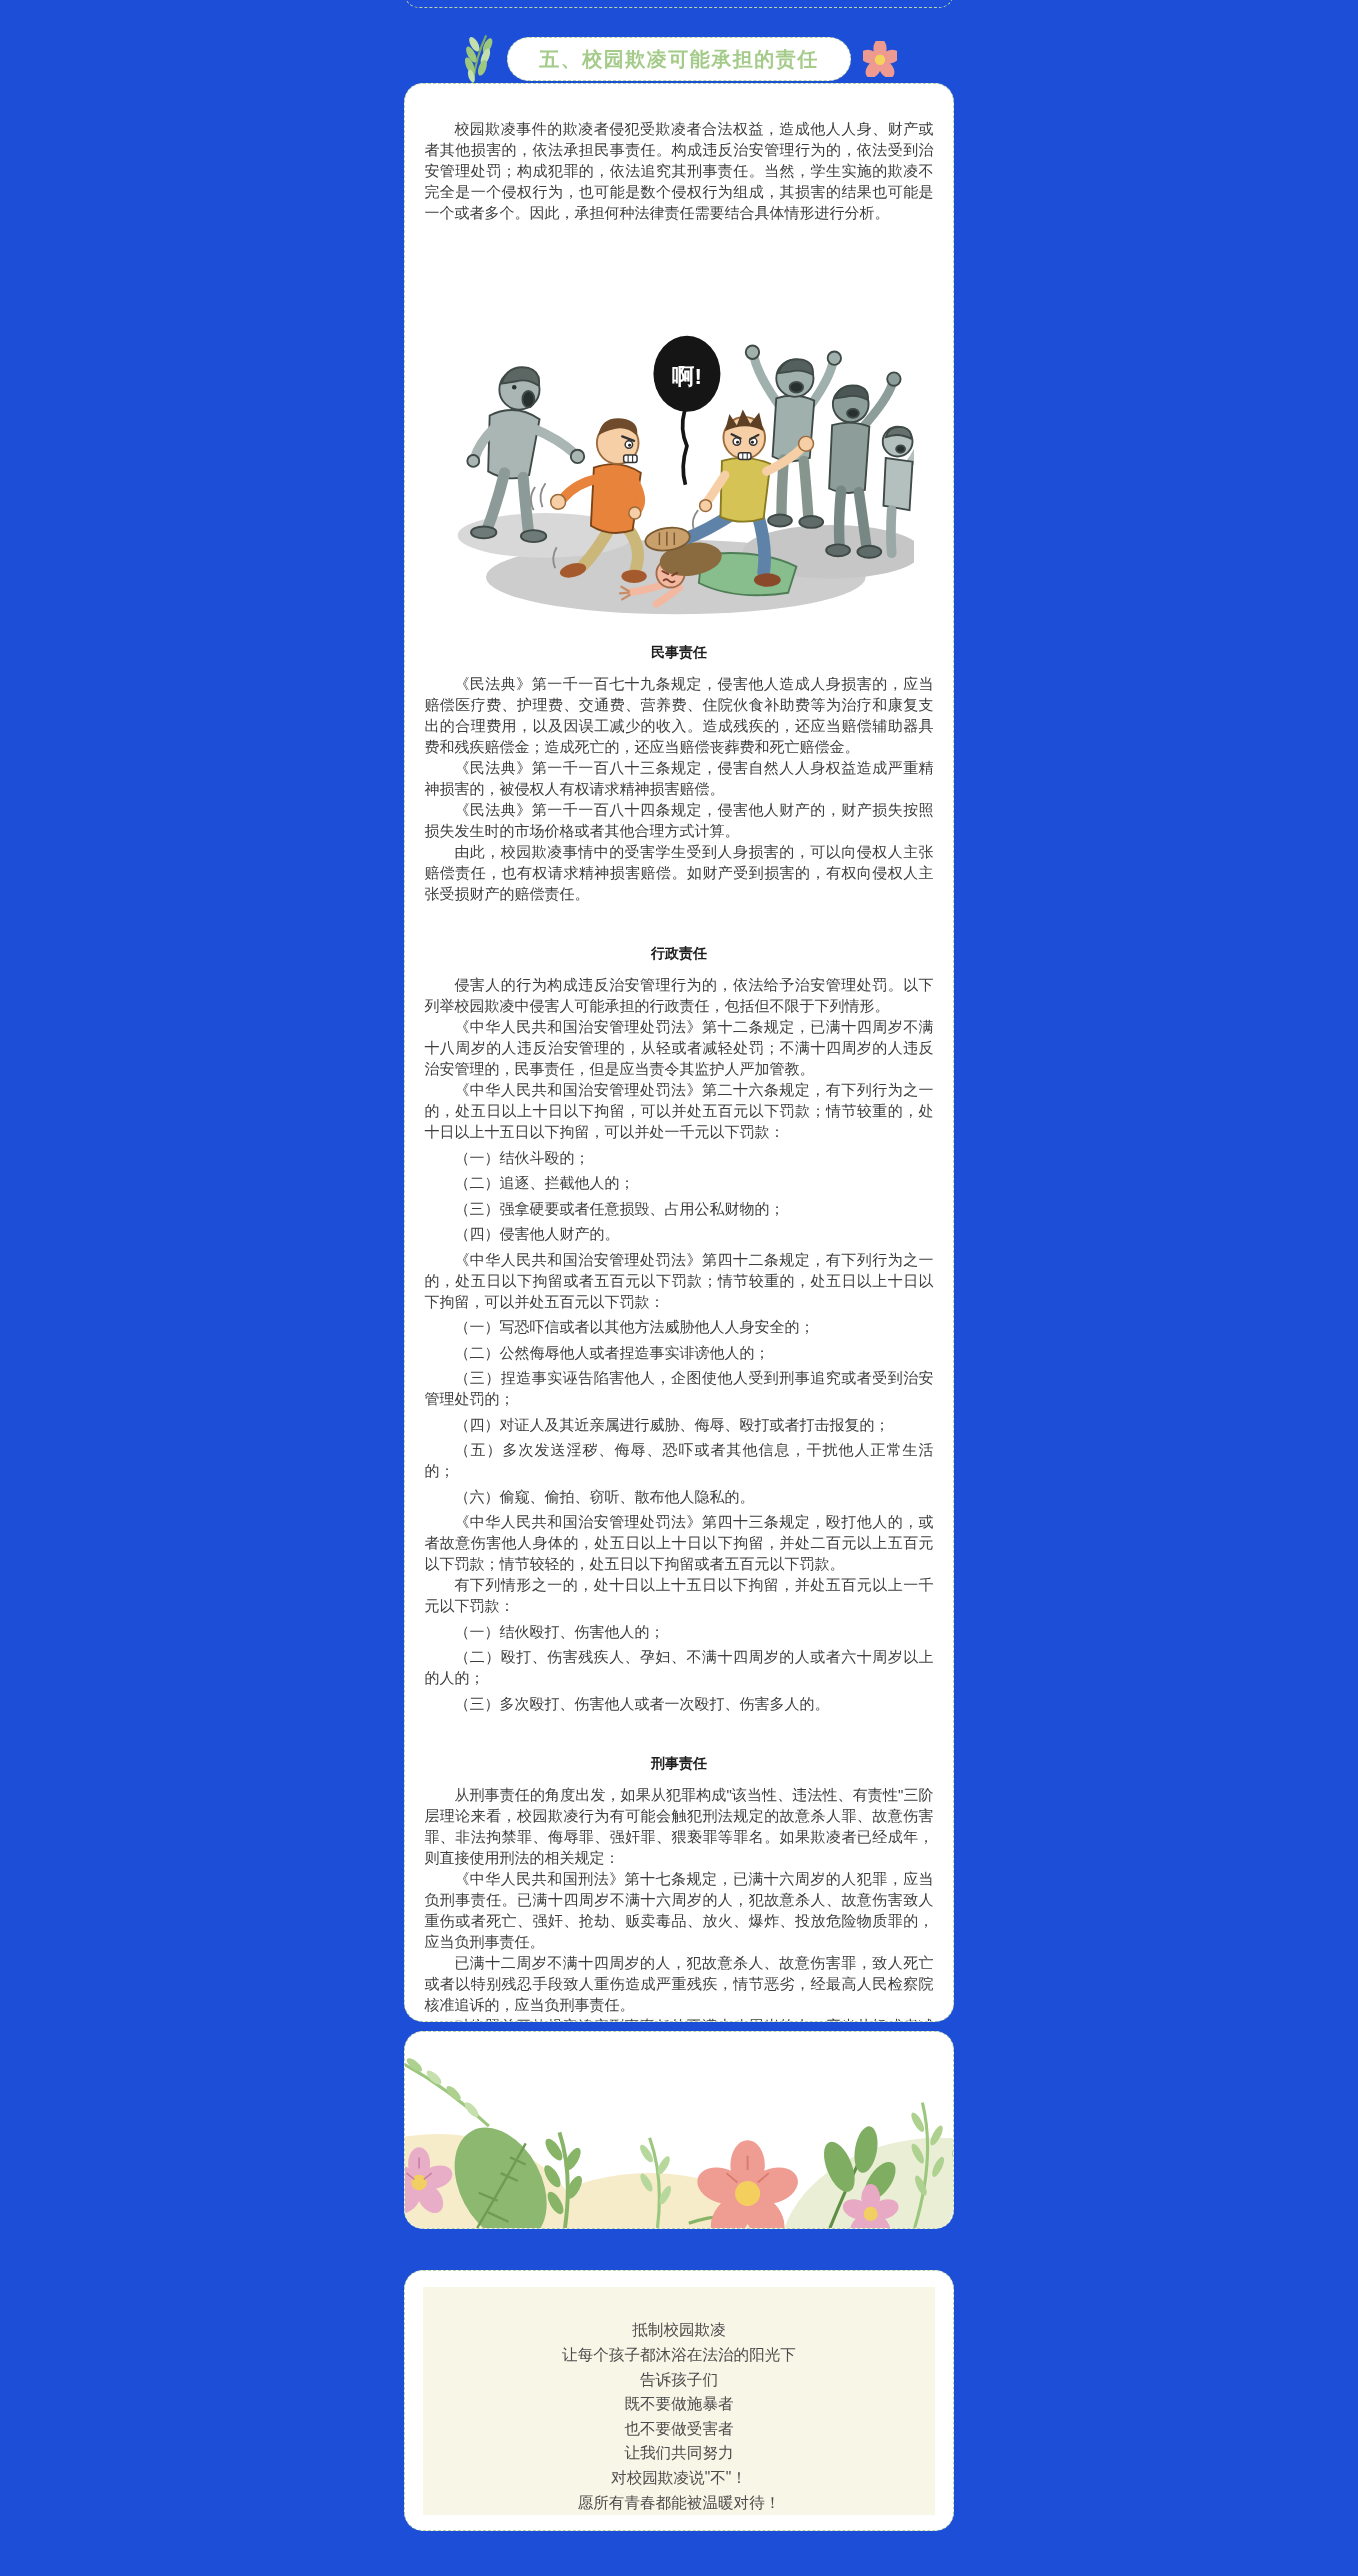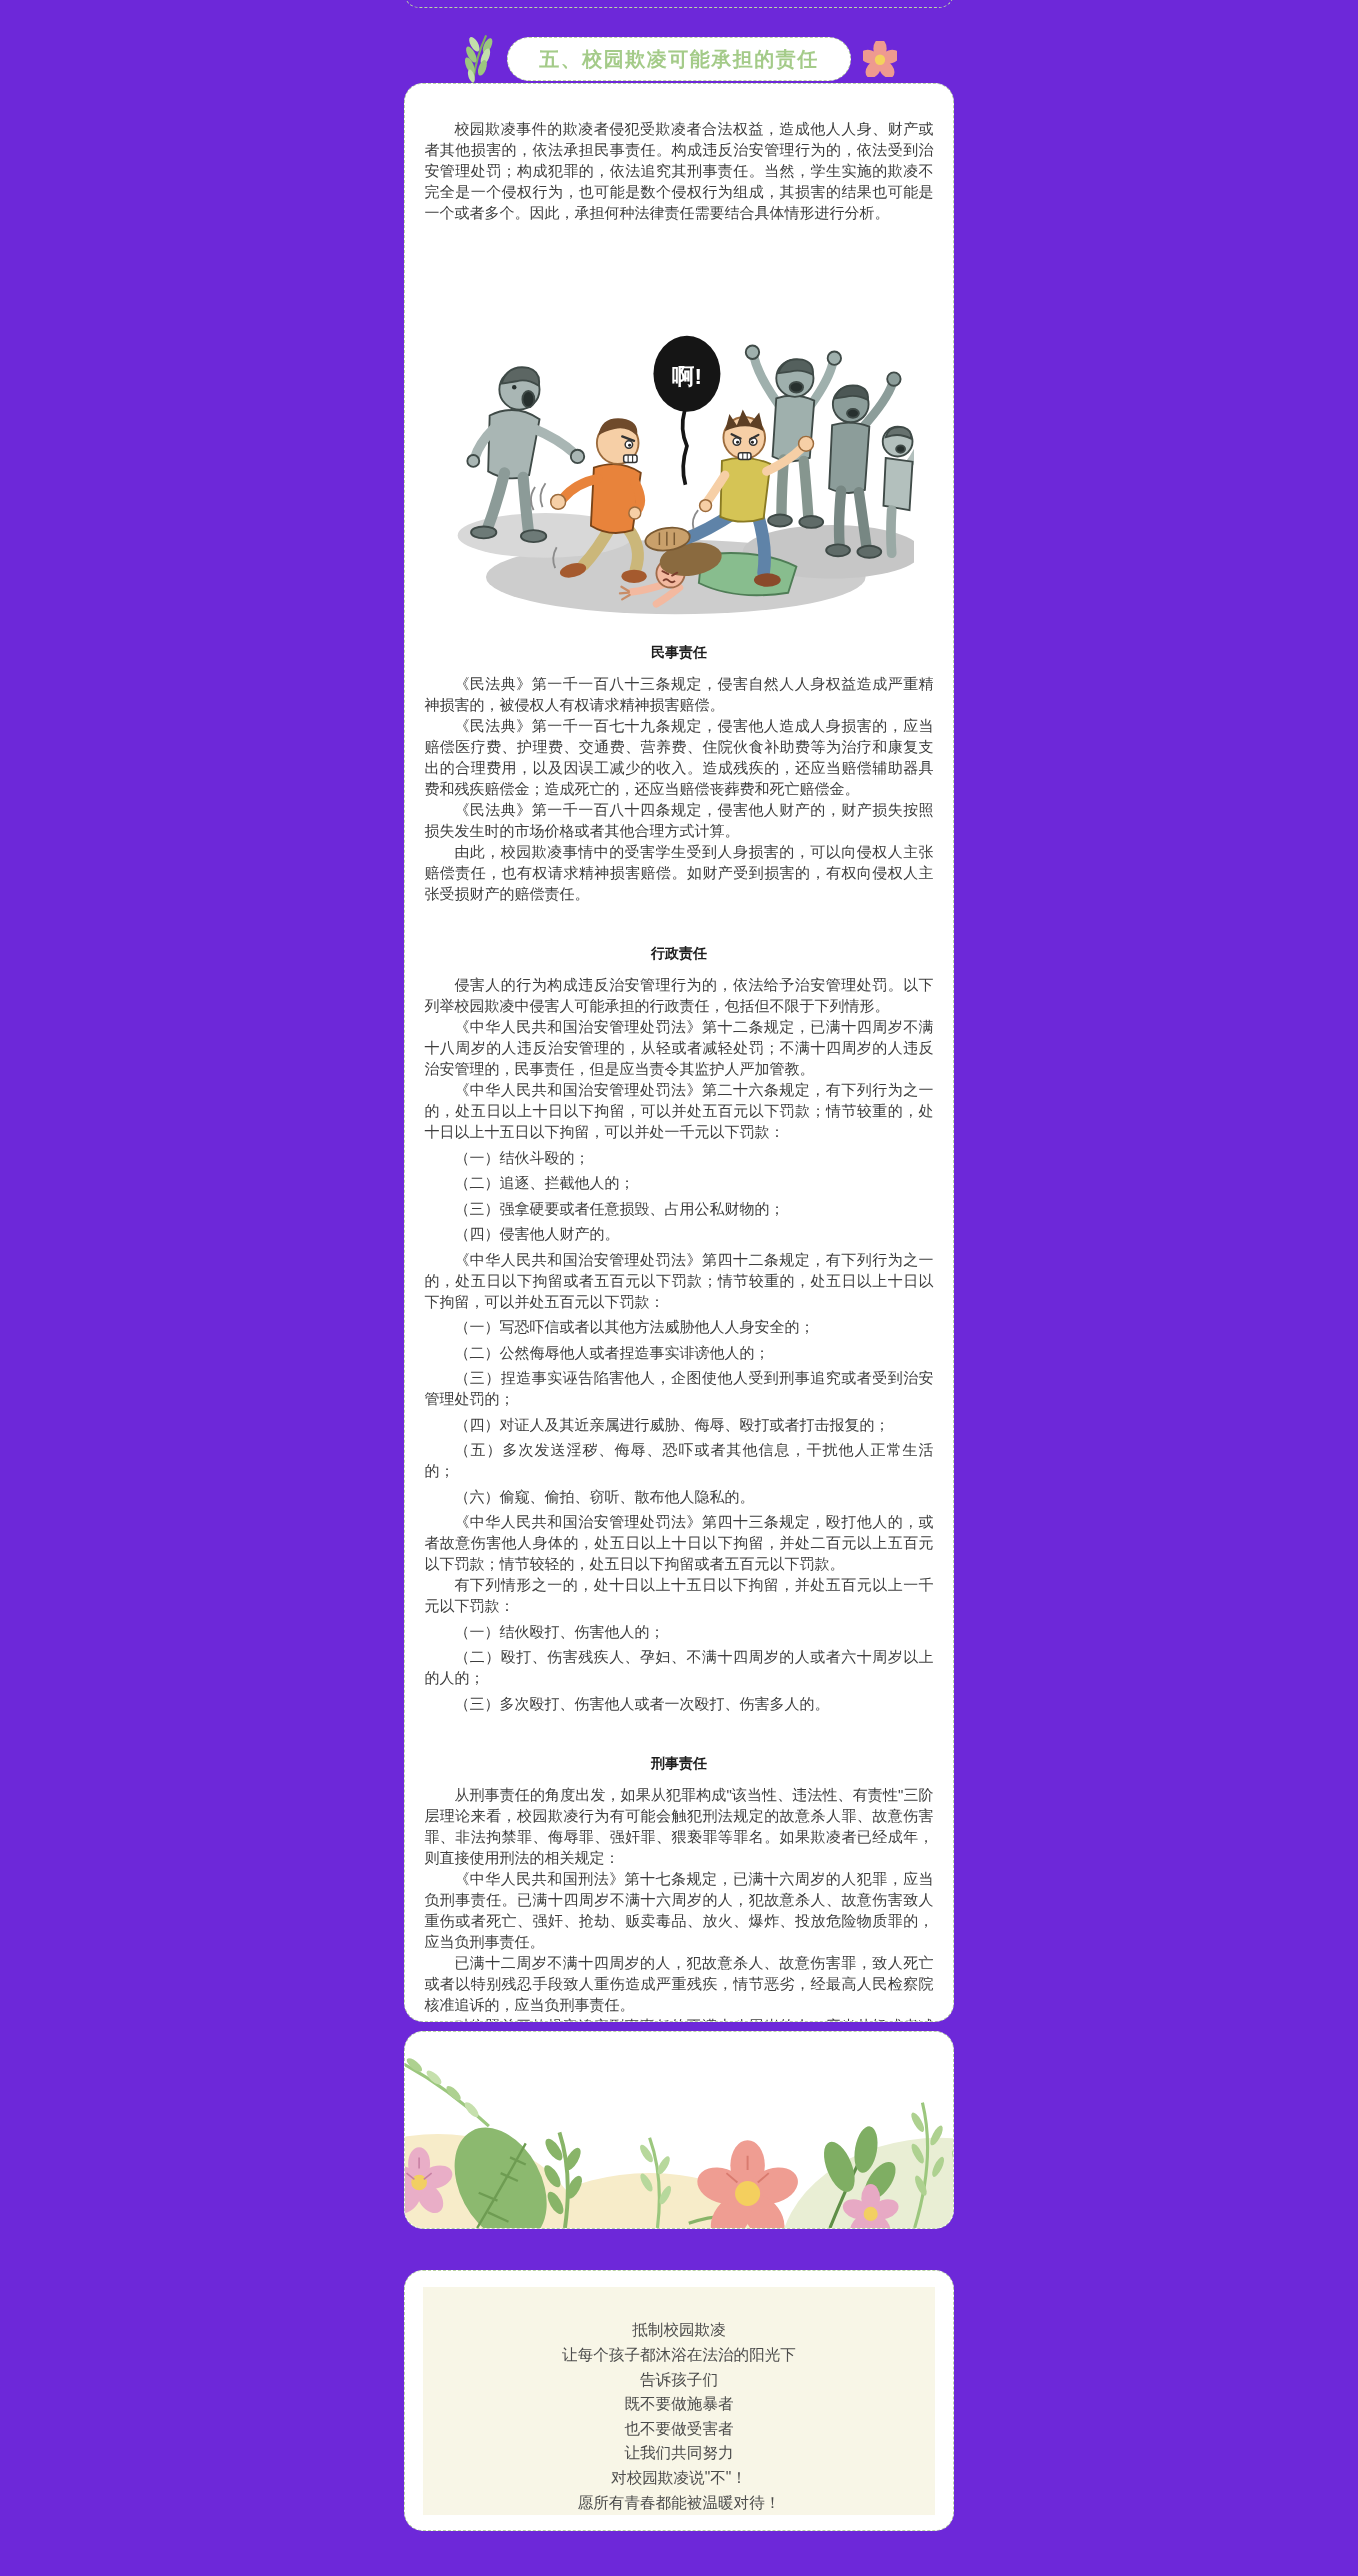--- a/index.html
+++ b/index.html
@@ -9,21 +9,21 @@
     --body-text:#3d3d3d;
     --heading-color:#1c1c1c;
     --message-text:#4c4c4c;
   }
   *{box-sizing:border-box;}
   html,body{margin:0;padding:0;}
   body{
     width:1358px;height:2576px;background:#ffffff;overflow:hidden;
     font-family:"Liberation Sans","DejaVu Sans",sans-serif;
   }
-  #page{position:relative;width:1358px;height:2576px;background:#6d28d9;}
+  #page{position:relative;width:1358px;height:2576px;background:#1d4ed8;}
 
   .boxed{
     position:absolute;left:50%;transform:translateX(-50%);
     width:550px;border:1.5px dashed var(--border-green);border-radius:19px;
     background:#fff;
   }
 
   
   .prev-box-edge{
     position:absolute;left:50%;transform:translateX(-50%);
@@ -226,22 +226,22 @@
         <g>
           <path d="M322,128 q-7,26 3,48 q-9,28 -2,52" stroke="#151515" stroke-width="5" fill="none"></path>
           <ellipse cx="325" cy="79" rx="45" ry="51" fill="#151515"></ellipse>
           <text x="325" y="92" text-anchor="middle" font-size="30" font-weight="bold" fill="#ffffff">啊!</text>
         </g>
       </svg>
     </div>
 
     <div id="sections-root">
         <div class="section-heading">民事责任</div>
+        <p class="para">《民法典》第一千一百七十九条规定，侵害他人造成人身损害的，应当赔偿医疗费、护理费、交通费、营养费、住院伙食补助费等为治疗和康复支出的合理费用，以及因误工减少的收入。造成残疾的，还应当赔偿辅助器具费和残疾赔偿金；造成死亡的，还应当赔偿丧葬费和死亡赔偿金。</p>
         <p class="para">《民法典》第一千一百八十三条规定，侵害自然人人身权益造成严重精神损害的，被侵权人有权请求精神损害赔偿。</p>
-        <p class="para">《民法典》第一千一百七十九条规定，侵害他人造成人身损害的，应当赔偿医疗费、护理费、交通费、营养费、住院伙食补助费等为治疗和康复支出的合理费用，以及因误工减少的收入。造成残疾的，还应当赔偿辅助器具费和残疾赔偿金；造成死亡的，还应当赔偿丧葬费和死亡赔偿金。</p>
         <p class="para">《民法典》第一千一百八十四条规定，侵害他人财产的，财产损失按照损失发生时的市场价格或者其他合理方式计算。</p>
         <p class="para">由此，校园欺凌事情中的受害学生受到人身损害的，可以向侵权人主张赔偿责任，也有权请求精神损害赔偿。如财产受到损害的，有权向侵权人主张受损财产的赔偿责任。</p>
         <div class="section-heading">行政责任</div>
         <p class="para">侵害人的行为构成违反治安管理行为的，依法给予治安管理处罚。以下列举校园欺凌中侵害人可能承担的行政责任，包括但不限于下列情形。</p>
         <p class="para">《中华人民共和国治安管理处罚法》第十二条规定，已满十四周岁不满十八周岁的人违反治安管理的，从轻或者减轻处罚；不满十四周岁的人违反治安管理的，民事责任，但是应当责令其监护人严加管教。</p>
         <p class="para">《中华人民共和国治安管理处罚法》第二十六条规定，有下列行为之一的，处五日以上十日以下拘留，可以并处五百元以下罚款；情节较重的，处十日以上十五日以下拘留，可以并处一千元以下罚款：</p>
         <p class="para item">（一）结伙斗殴的；</p>
         <p class="para item">（二）追逐、拦截他人的；</p>
         <p class="para item">（三）强拿硬要或者任意损毁、占用公私财物的；</p>
         <p class="para item">（四）侵害他人财产的。</p>

